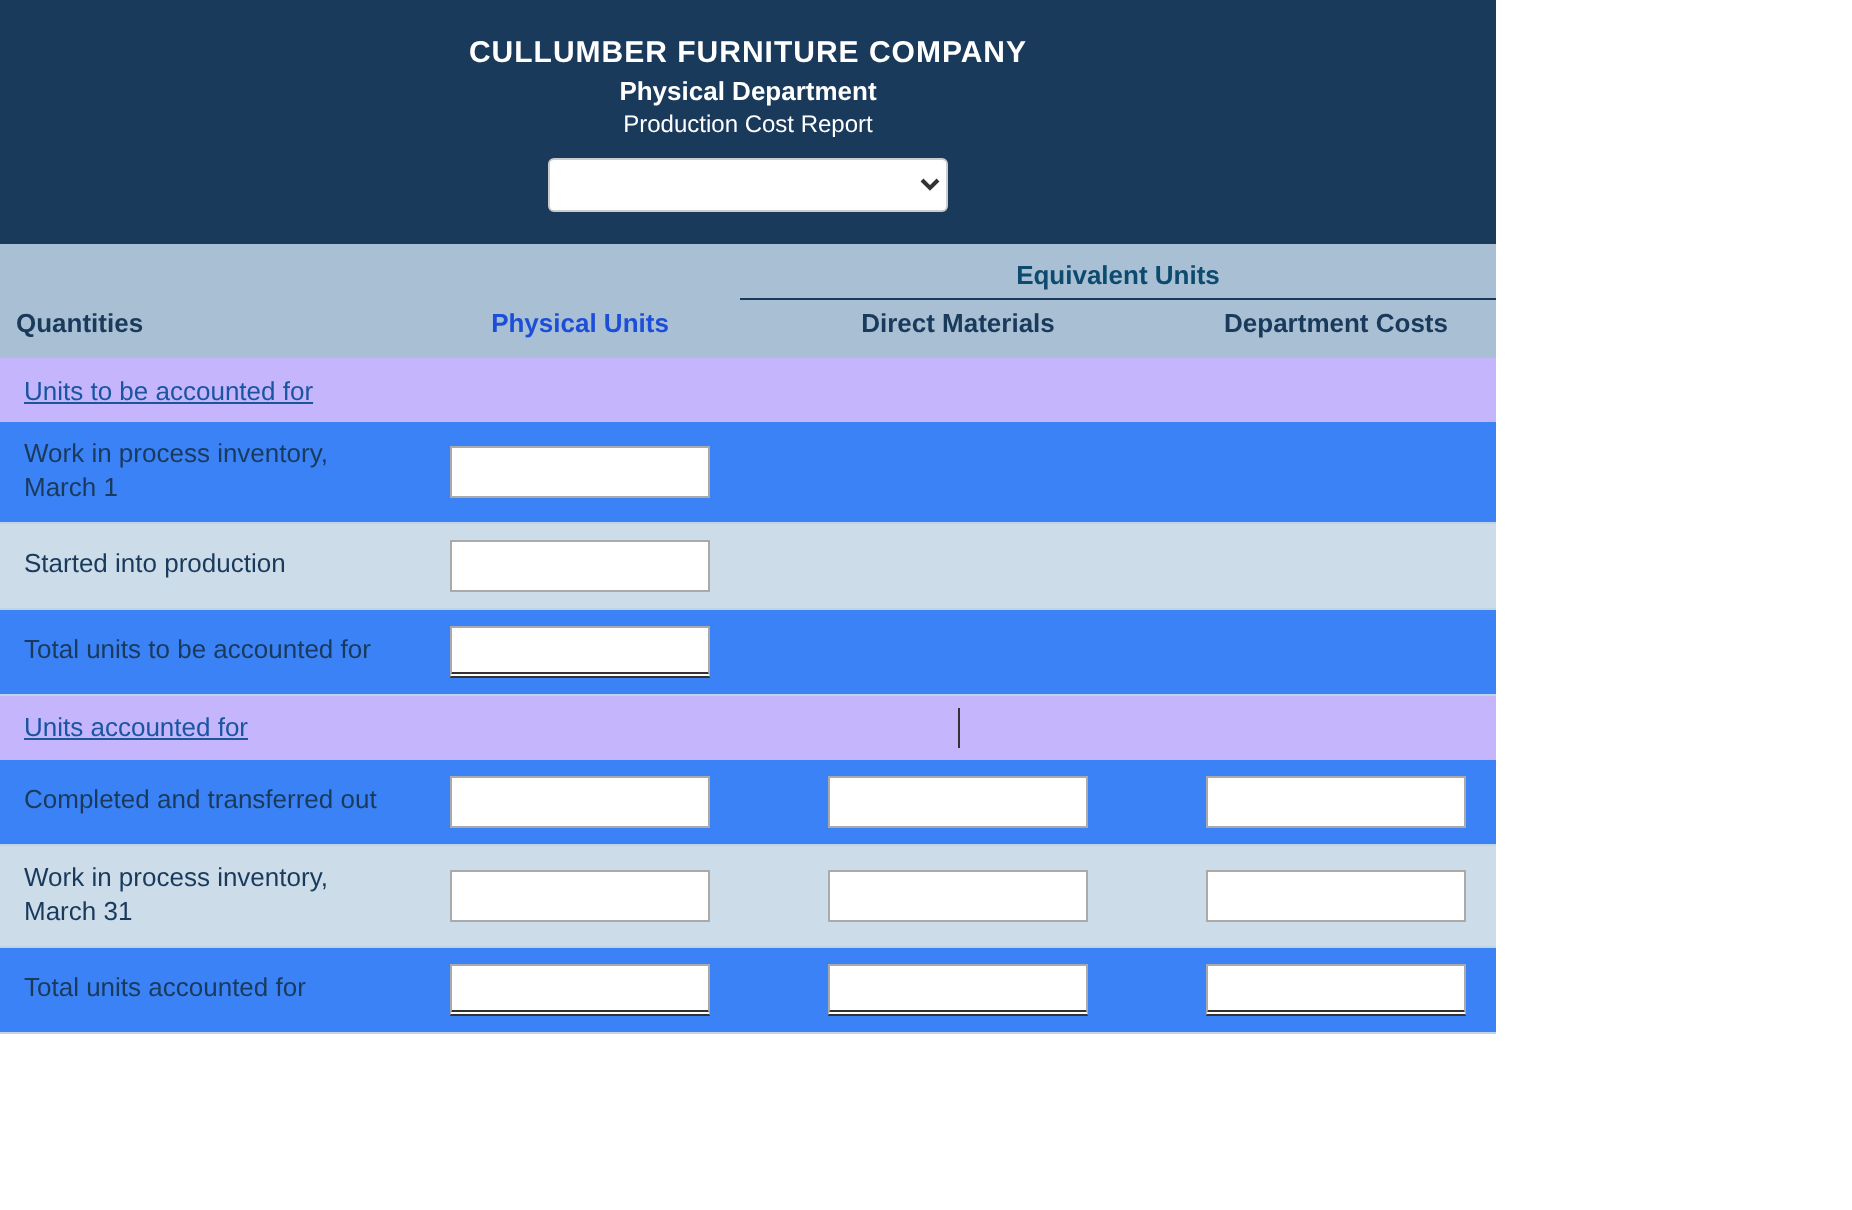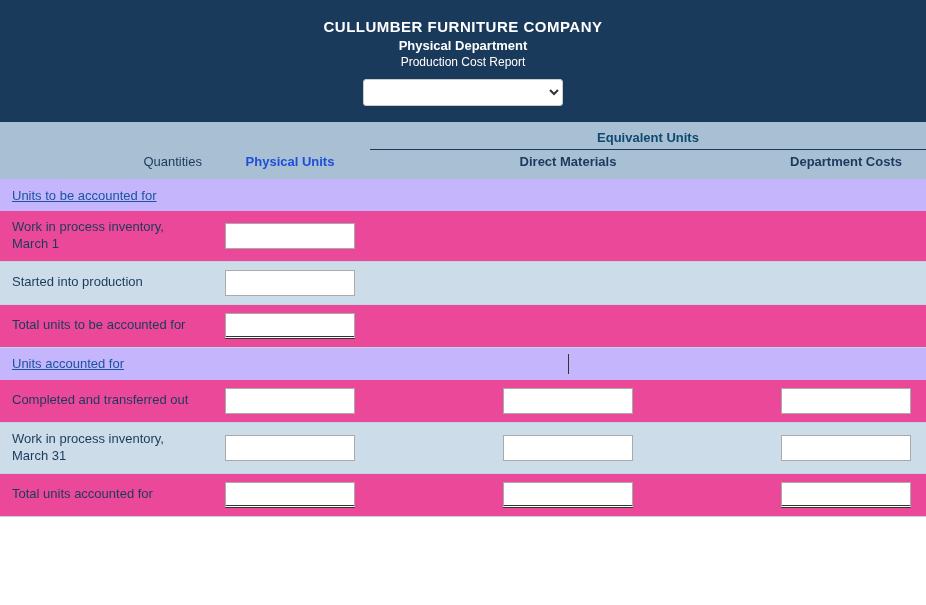--- a/index.html
+++ b/index.html
@@ -1,19 +1,19 @@
 <!DOCTYPE html>
 <html><head>
   <meta charset="utf-8">
   <style>
     * { box-sizing: border-box; margin: 0; padding: 0; }
     body { font-family: Arial, sans-serif; font-size: 13px; background: #fff; }
 
     .page-wrapper {
-      width: 926px;
+      width: 748px;
       min-height: 605px;
       background: #fff;
     }
 
     
     .header {
       background: #1a3a5c;
       color: #fff;
       text-align: center;
       padding: 18px 20px 16px;
@@ -48,21 +48,21 @@
       color: #333;
     }
 
     
     .table-area {
       background: #c9d9e8;
       padding: 0;
     }
 
     .data-row {
-      background: #ec4899;
+      background: #3b82f6;
       display: flex;
       align-items: center;
       padding: 8px 0;
       border-bottom: 1px solid #c0d4e4;
       min-height: 42px;
     }
 
     .data-row.alt {
       background: #cddce9;
     }
@@ -171,22 +171,22 @@
     }
 
     .header-row-bottom {
       display: flex;
       background: #a8bfd4;
     }
 
     .hcol-quantities {
       width: 210px;
       min-width: 210px;
-      text-align: right;
-      font-weight: normal;
+      text-align: left;
+      font-weight: bold;
       color: #1a3a5c;
       padding: 4px 8px 10px;
     }
     .hcol-physical {
       width: 160px;
       min-width: 160px;
       text-align: center;
       font-weight: bold;
       color: #1d4ed8;
       padding: 4px 8px 10px;

